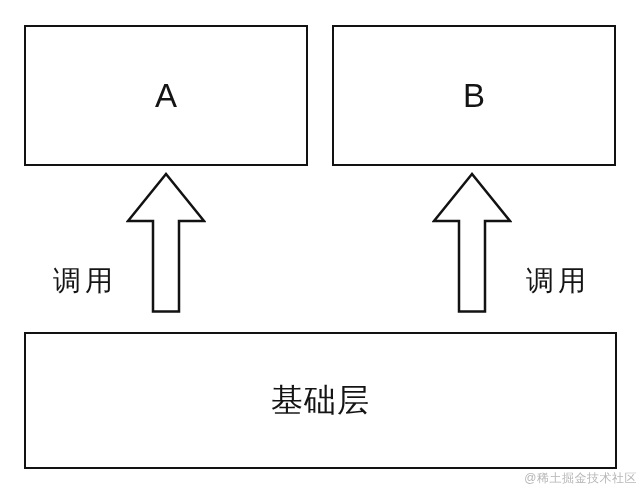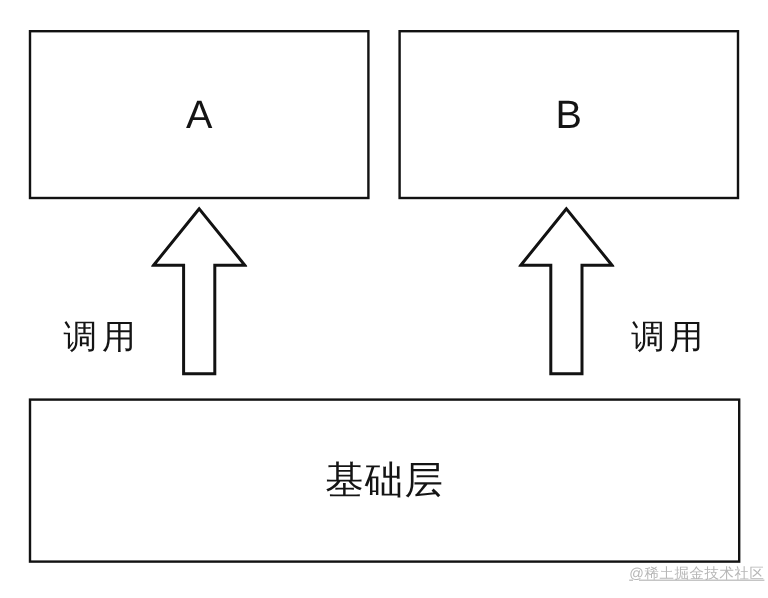--- a/index.html
+++ b/index.html
@@ -73,21 +73,20 @@
   .call-a { left: 53px; }
   .call-b { left: 526px; }
   .watermark {
     position: absolute;
     top: 470px;
     right: 3px;
     font-size: 12px;
     color: #b7b7b7;
     letter-spacing: 0.5px;
     white-space: nowrap;
-    text-decoration: underline;
   }
 </style>
 </head>
 <body>
 
 <div class="stage">
 
   <div class="box box-a">
     <span>A</span>
   </div>

